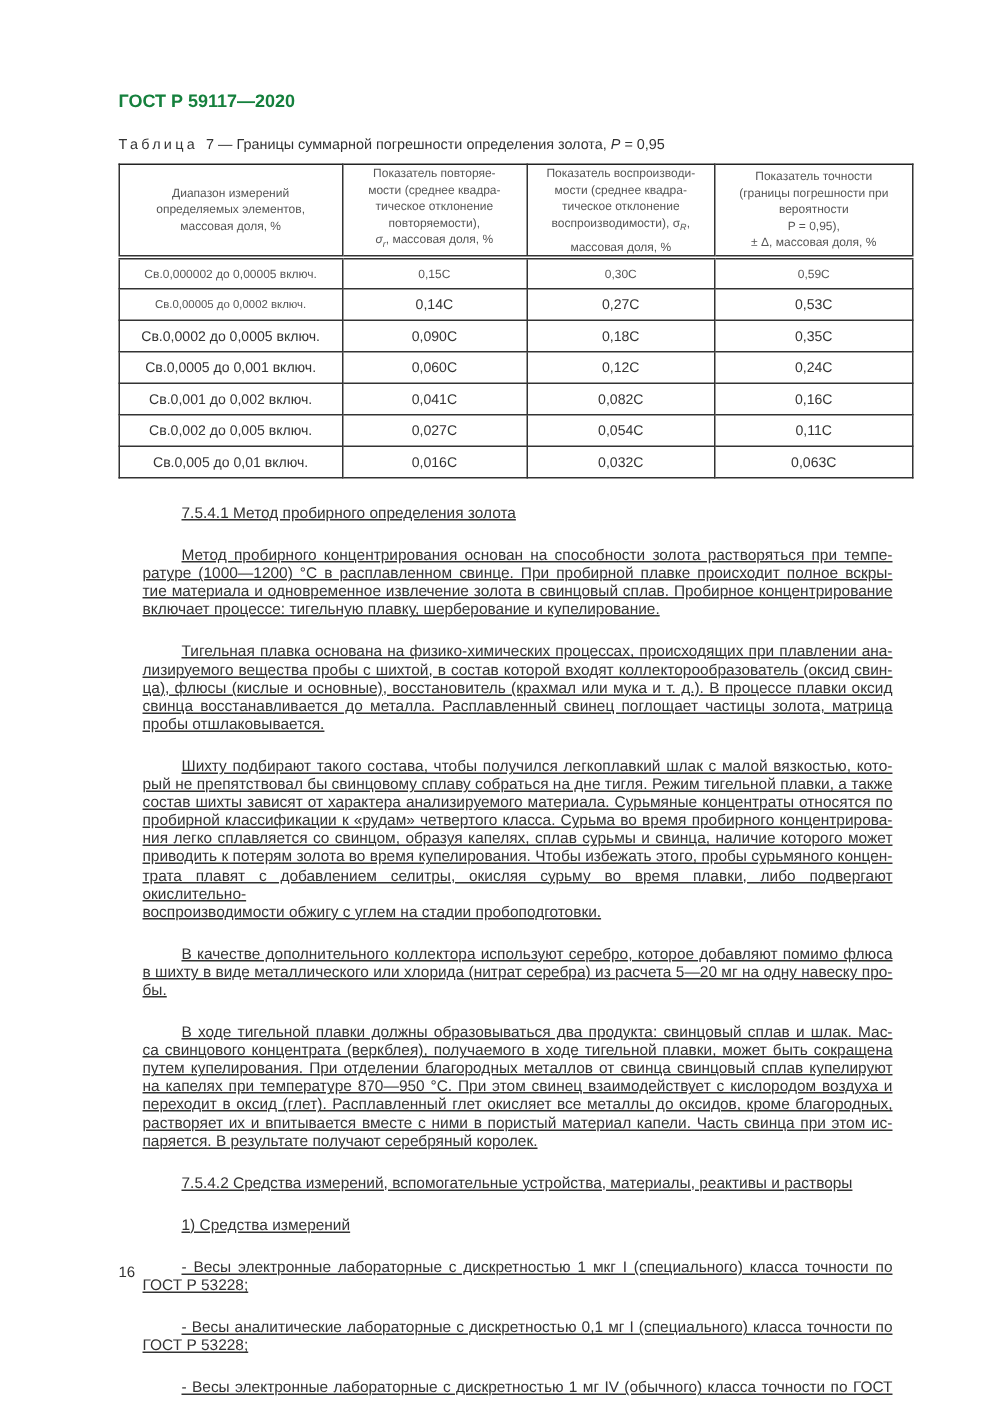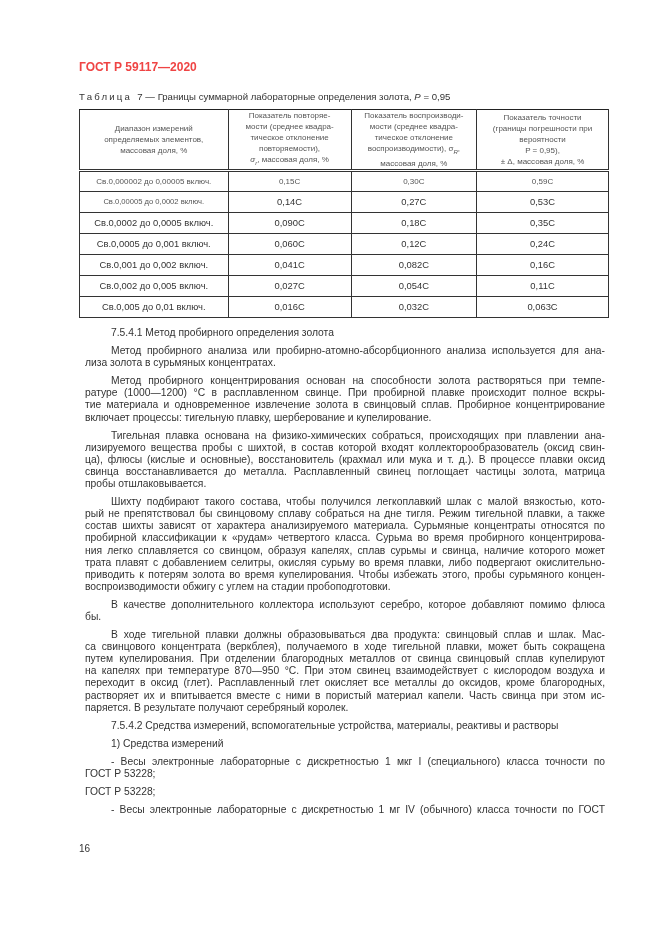--- a/index.html
+++ b/index.html
@@ -1,45 +1,45 @@
 <!DOCTYPE html>
 <html><head>
   <meta charset="utf-8">
   <style>
     html, body { margin: 0; padding: 0; background: #ffffff; }
     body { width: 661px; height: 935px; position: relative; overflow: hidden;
            font-family: "Liberation Sans", sans-serif; color: #2a2a2a; }
-    .doc-header { position: absolute; left: 79px; top: 60px; font-size: 12px; font-weight: bold; color: #ef4444; }
+    .doc-header { position: absolute; left: 79px; top: 60px; font-size: 12px; font-weight: bold; color: #15803d; }
     .table-caption { position: absolute; left: 79px; top: 91px; font-size: 9.6px; color: #333; white-space: nowrap; }
     .table-caption .spaced { letter-spacing: 2.2px; }
     .table-caption i { font-style: italic; }
     table.accuracy { position: absolute; left: 79px; top: 109px; width: 530px; border-collapse: collapse;
                      font-size: 8px; color: #444; }
     table.accuracy th, table.accuracy td { border: 1px solid #333; text-align: center; padding: 0 4px; font-weight: normal; }
     table.accuracy thead tr { height: 60px; }
     table.accuracy thead th { border-top: 1.5px solid #222; border-bottom: 3px double #333; line-height: 11px; color: #555; }
     table.accuracy tbody tr { height: 21px; }
     table.accuracy tbody td { font-size: 9.4px; color: #333; }
     table.accuracy tbody tr.small td.range { font-size: 7.6px; color: #555; }
     table.accuracy tbody tr.row0 td { font-size: 8px; color: #555; }
     .col0 { width: 152px; } .col1 { width: 122px; } .col2 { width: 122px; } .col3 { width: 134px; }
     .sub { font-size: 6px; vertical-align: sub; }
     .body-text { position: absolute; left: 79px; top: 321px; width: 532px; font-size: 10.3px; line-height: 12.1px; color: #333; }
-    .body-text p { margin: 6px; text-align: justify; text-align-last: left; }
+    .body-text p { margin: 16px; text-align: justify; text-align-last: left; text-decoration: underline; }
     .body-text p.ind { text-indent: 26px; }
     .body-text .line { display: block; text-align: justify; text-align-last: justify; }
     .body-text .line.last { text-align-last: left; }
     .page-number { position: absolute; left: 79px; top: 843px; font-size: 10px; color: #333; text-align: right; }
   </style>
 </head>
 <body>
 
 <div class="doc-header">ГОСТ Р 59117—2020</div>
 
-<div class="table-caption"><span class="spaced">Таблица</span>&nbsp; <span>7</span><span> — Границы суммарной лабораторные определения золота, </span><i>P</i><span> = 0,95</span></div>
+<div class="table-caption"><span class="spaced">Таблица</span>&nbsp; <span>7</span><span> — Границы суммарной погрешности определения золота, </span><i>P</i><span> = 0,95</span></div>
 
 <table class="accuracy">
   <thead>
     <tr>
       <th class="col0">
         <span>Диапазон измерений</span><br>
         <span>определяемых элементов,</span><br>
         <span>массовая доля, %</span>
       </th>
       <th class="col1">
@@ -107,66 +107,64 @@
       <td>0,016C</td>
       <td>0,032C</td>
       <td>0,063C</td>
     </tr>
   </tbody>
 </table>
 
 <div class="body-text">
   <p class="ind">7.5.4.1 Метод пробирного определения золота</p>
   <p class="ind" style="text-indent: 0px;">
-      <span class="line" style="text-indent: 26px;">Метод пробирного анализа или пробирно-атомно-абсорбционного анализа используется для ана-</span>
-      <span class="line last">лиза золота в сурьмяных концентратах.</span>
-    </p>
-  <p class="ind" style="text-indent: 0px;">
       <span class="line" style="text-indent: 26px;">Метод пробирного концентрирования основан на способности золота растворяться при темпе-</span>
       <span class="line">ратуре (1000—1200) °С в расплавленном свинце. При пробирной плавке происходит полное вскры-</span>
       <span class="line">тие материала и одновременное извлечение золота в свинцовый сплав. Пробирное концентрирование</span>
-      <span class="line last">включает процессы: тигельную плавку, шерберование и купелирование.</span>
+      <span class="line last">включает процессе: тигельную плавку, шерберование и купелирование.</span>
     </p>
   <p class="ind" style="text-indent: 0px;">
-      <span class="line" style="text-indent: 26px;">Тигельная плавка основана на физико-химических собраться, происходящих при плавлении ана-</span>
+      <span class="line" style="text-indent: 26px;">Тигельная плавка основана на физико-химических процессах, происходящих при плавлении ана-</span>
       <span class="line">лизируемого вещества пробы с шихтой, в состав которой входят коллекторообразователь (оксид свин-</span>
       <span class="line">ца), флюсы (кислые и основные), восстановитель (крахмал или мука и т. д.). В процессе плавки оксид</span>
       <span class="line">свинца восстанавливается до металла. Расплавленный свинец поглощает частицы золота, матрица</span>
       <span class="line last">пробы отшлаковывается.</span>
     </p>
   <p class="ind" style="text-indent: 0px;">
       <span class="line" style="text-indent: 26px;">Шихту подбирают такого состава, чтобы получился легкоплавкий шлак с малой вязкостью, кото-</span>
       <span class="line">рый не препятствовал бы свинцовому сплаву собраться на дне тигля. Режим тигельной плавки, а также</span>
       <span class="line">состав шихты зависят от характера анализируемого материала. Сурьмяные концентраты относятся по</span>
       <span class="line">пробирной классификации к «рудам» четвертого класса. Сурьма во время пробирного концентрирова-</span>
       <span class="line">ния легко сплавляется со свинцом, образуя капелях, сплав сурьмы и свинца, наличие которого может</span>
+      <span class="line">приводить к потерям золота во время купелирования. Чтобы избежать этого, пробы сурьмяного концен-</span>
       <span class="line">трата плавят с добавлением селитры, окисляя сурьму во время плавки, либо подвергают окислительно-</span>
-      <span class="line">приводить к потерям золота во время купелирования. Чтобы избежать этого, пробы сурьмяного концен-</span>
       <span class="line last">воспроизводимости обжигу с углем на стадии пробоподготовки.</span>
     </p>
   <p class="ind" style="text-indent: 0px;">
       <span class="line" style="text-indent: 26px;">В качестве дополнительного коллектора используют серебро, которое добавляют помимо флюса</span>
+      <span class="line">в шихту в виде металлического или хлорида (нитрат серебра) из расчета 5—20 мг на одну навеску про-</span>
       <span class="line last">бы.</span>
     </p>
   <p class="ind" style="text-indent: 0px;">
       <span class="line" style="text-indent: 26px;">В ходе тигельной плавки должны образовываться два продукта: свинцовый сплав и шлак. Мас-</span>
       <span class="line">са свинцового концентрата (веркблея), получаемого в ходе тигельной плавки, может быть сокращена</span>
       <span class="line">путем купелирования. При отделении благородных металлов от свинца свинцовый сплав купелируют</span>
       <span class="line">на капелях при температуре 870—950 °С. При этом свинец взаимодействует с кислородом воздуха и</span>
       <span class="line">переходит в оксид (глет). Расплавленный глет окисляет все металлы до оксидов, кроме благородных,</span>
       <span class="line">растворяет их и впитывается вместе с ними в пористый материал капели. Часть свинца при этом ис-</span>
       <span class="line last">паряется. В результате получают серебряный королек.</span>
     </p>
   <p class="ind">7.5.4.2 Средства измерений, вспомогательные устройства, материалы, реактивы и растворы</p>
   <p class="ind">1) Средства измерений</p>
   <p class="ind" style="text-indent: 0px;">
       <span class="line" style="text-indent: 26px;">- Весы электронные лабораторные с дискретностью 1 мкг I (специального) класса точности по</span>
       <span class="line last">ГОСТ Р 53228;</span>
     </p>
   <p class="ind" style="text-indent: 0px;">
+      <span class="line" style="text-indent: 26px;">- Весы аналитические лабораторные с дискретностью 0,1 мг I (специального) класса точности по</span>
       <span class="line last">ГОСТ Р 53228;</span>
     </p>
   <p class="ind" style="text-indent: 0px;">
       <span class="line" style="text-indent: 26px;">- Весы электронные лабораторные с дискретностью 1 мг IV (обычного) класса точности по ГОСТ</span>
     </p>
 </div>
 
 <div class="page-number">16</div>
 
 </body></html>

